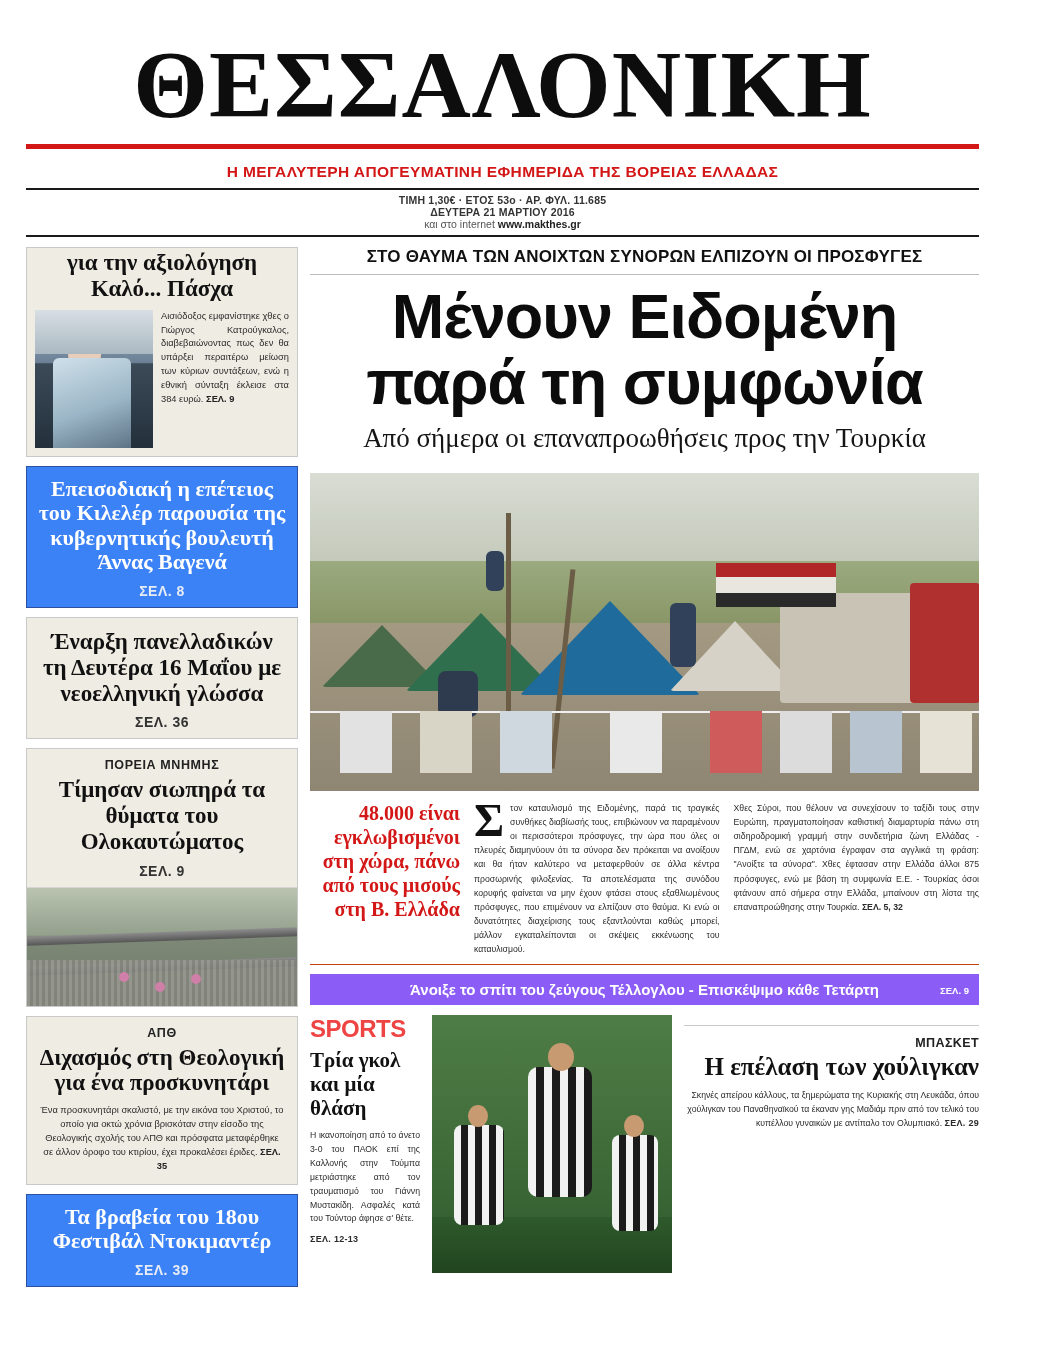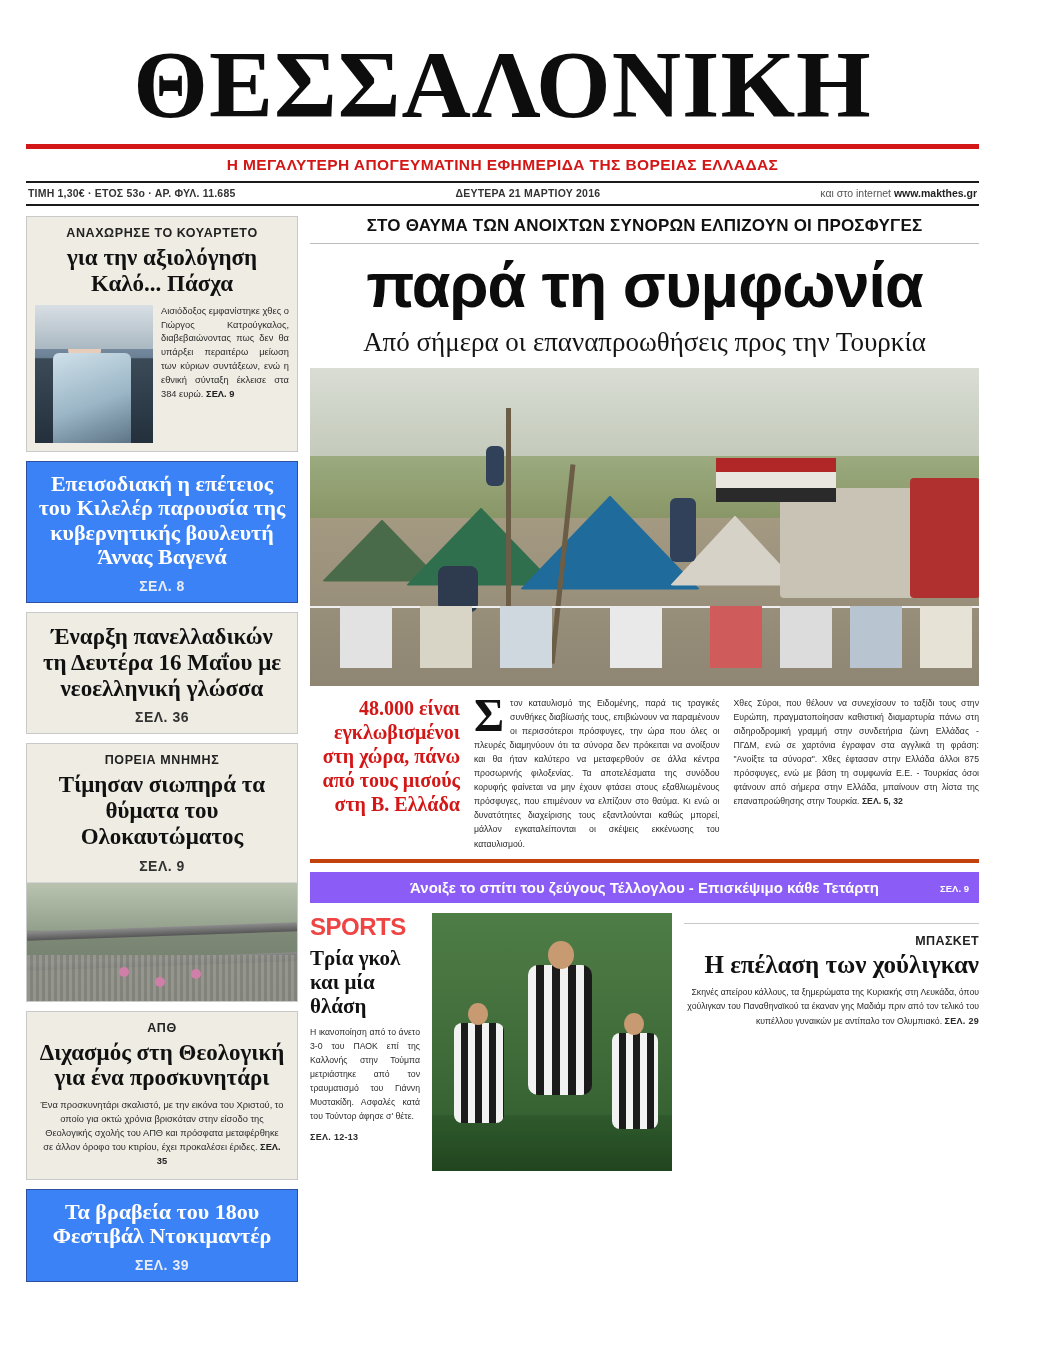--- a/index.html
+++ b/index.html
@@ -40,35 +40,36 @@
   .masthead-rule {
     height: 5px;
     background: #d31717;
     margin: 12px 0 0 0;
   }
   .masthead-sub {
     font-size: 15.5px;
     font-weight: bold;
     color: #d31717;
     letter-spacing: 0.4px;
-    margin-top: 7px;
+    margin-top: 14px;
   }
   .masthead-rule2 {
     height: 2px;
     background: #1a1a1a;
     margin-top: 7px;
   }
   .infobar {
     display: flex;
     justify-content: space-between;
     align-items: center;
     font-size: 10.5px;
     color: #333;
     padding: 4px 2px 5px 2px;
     border-bottom: 2px solid #1a1a1a;
+    flex-direction: column;
   }
   .infobar .left { font-weight: bold; letter-spacing: .2px; }
   .infobar .center { font-weight: bold; letter-spacing: .2px; }
   .infobar .right { color: #555; }
   .infobar .right b { color: #222; }
 
   
   .content {
     display: flex;
     gap: 12px;
@@ -197,21 +198,21 @@
     letter-spacing: -1px;
     text-align: center;
     color: #0c0c0c;
     padding: 9px 0 2px 0;
   }
   .subhead {
     font-family: "Liberation Serif", serif;
     font-size: 27px;
     text-align: center;
     color: #151515;
-    padding: 6px 0 10px 0;
+    padding: 6px 0 19px 0;
   }
   .main-photo {
     height: 318px;
     width: 100%;
     position: relative;
     overflow: hidden;
     background: linear-gradient(180deg,#cfd6cf 0%, #b9c0ae 20%, #a6a894 40%, #8e8d79 70%, #7d7a68 100%);
   }
   .mp-sky { position:absolute; left:0; right:0; top:0; height:92px;
     background: linear-gradient(180deg,#d9ddd4,#c3c9ba); }
@@ -235,21 +236,21 @@
   .laundry { position:absolute; left:0; right:0; top: 238px; height: 2px; background: #efefef; }
   .cloth { position:absolute; top: 238px; width: 52px; height: 62px; }
   .pole { position:absolute; width: 5px; background: #6b5d46; }
   .mp-figure { position:absolute; border-radius: 6px; background: #31415a; }
 
   
   .article {
     display: flex;
     gap: 14px;
     margin-top: 10px;
-    border-bottom: 4px solid #c2410c;
+    border-bottom: 1px solid #c2410c;
     padding-bottom: 8px;
   }
   .art-lead {
     width: 150px;
     flex: 0 0 150px;
     font-family: "Liberation Serif", serif;
     font-weight: bold;
     font-size: 20px;
     line-height: 1.2;
     color: #d31717;
@@ -391,21 +392,20 @@
         <span>και στο internet </span><b>www.makthes.gr</b>
       </div>
     </div>
   </div>
 
   <div class="content">
 
     <div class="col-left">
 
       <div class="box tan">
-        <div class="kicker">ΑΝΑΧΩΡΗΣΕ ΤΟ ΚΟΥΑΡΤΕΤΟ</div>
         <div class="box-head">
           <div>για την αξιολόγηση</div>
           <div>Καλό... Πάσχα</div>
         </div>
         <div class="b1-body">
           <div class="b1-photo"></div>
           <div class="b1-text">
             <span>Αισιόδοξος εμφανίστηκε χθες ο Γιώργος Κατρούγκαλος, διαβεβαιώνοντας πως δεν θα υπάρξει περαιτέρω μείωση των κύριων συντάξεων, ενώ η εθνική σύνταξη έκλεισε στα 384 ευρώ.</span>
             <span class="sel-inline">ΣΕΛ. 9</span>
           </div>
@@ -452,20 +452,21 @@
         <div class="sel">ΣΕΛ. 39</div>
       </div>
 
     </div>
 
     <div class="col-right">
 
       <div class="top-kicker">ΣΤΟ ΘΑΥΜΑ ΤΩΝ ΑΝΟΙΧΤΩΝ ΣΥΝΟΡΩΝ ΕΛΠΙΖΟΥΝ ΟΙ ΠΡΟΣΦΥΓΕΣ</div>
 
       <div class="headline">
+        <div>Μένουν Ειδομένη</div>
         <div>παρά τη συμφωνία</div>
       </div>
 
       <div class="subhead">Από σήμερα οι επαναπροωθήσεις προς την Τουρκία</div>
 
       <div class="main-photo">
         <div class="mp-sky"></div>
         <div class="mp-field"></div>
         <div class="mp-ground"></div>
         <div class="tent t1"></div>

